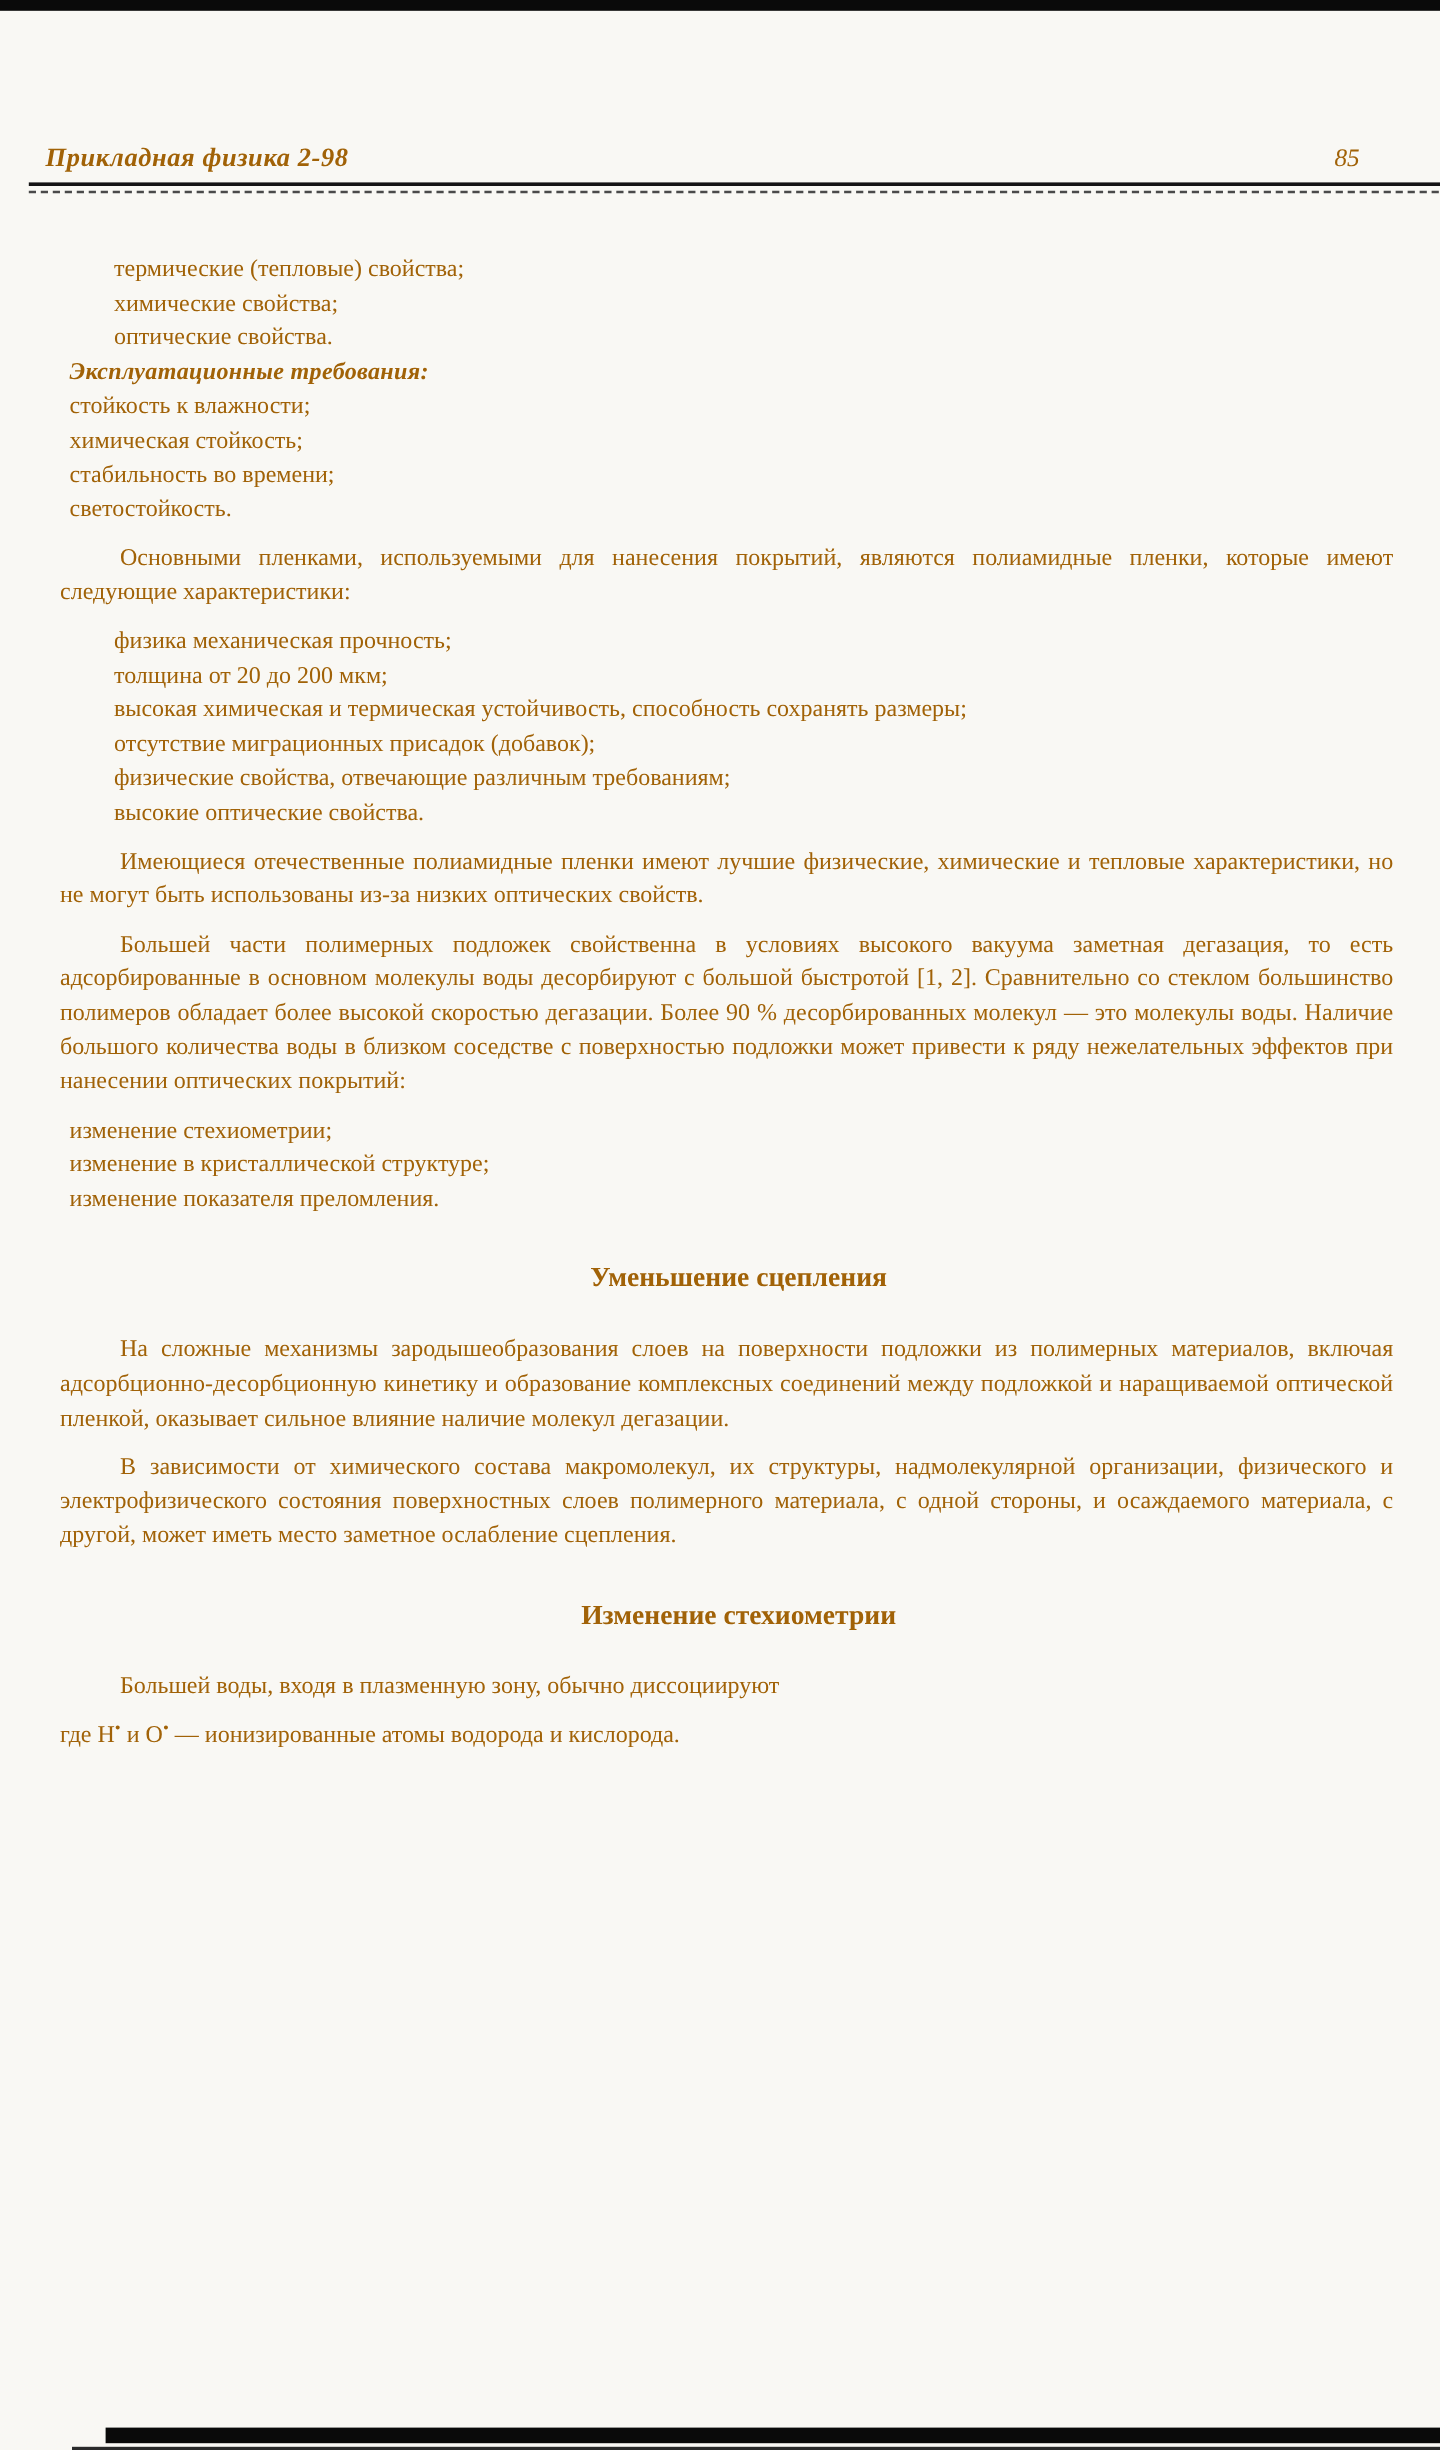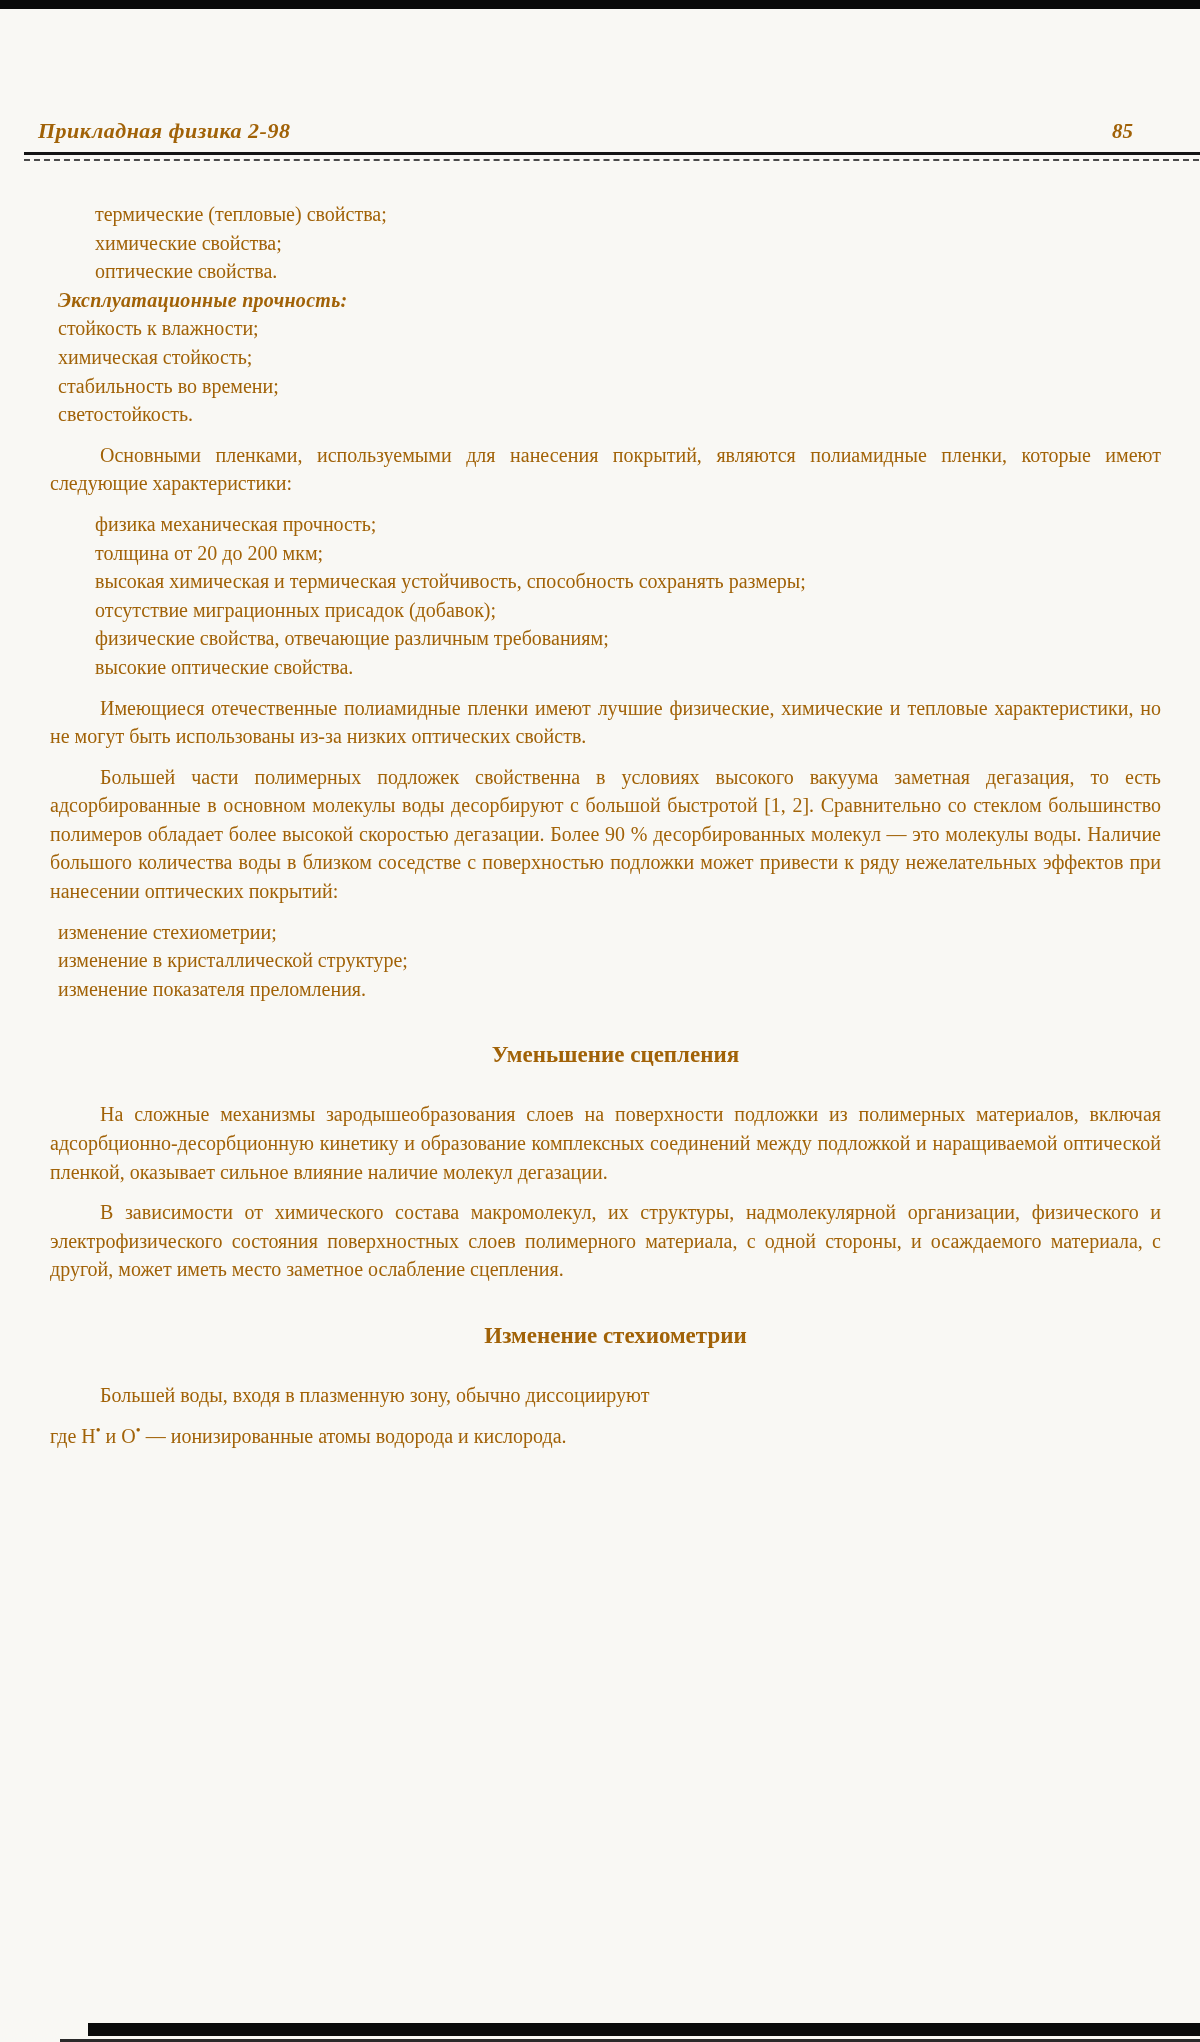--- a/index.html
+++ b/index.html
@@ -40,38 +40,38 @@
     top: 118px;
     left: 38px;
     right: 68px;
     display: flex;
     justify-content: space-between;
     align-items: baseline;
     font-style: italic;
     font-size: 22px;
   }
   .journal-title { font-weight: bold; letter-spacing: 0.5px; }
-  .page-number { font-weight: bold; font-size: 21px; padding-right: 40px; }
+  .page-number { font-weight: normal; font-size: 21px; padding-right: 40px; }
   .header-rule {
     position: absolute;
     top: 152px;
     left: 24px;
     right: 22px;
     border-top: 3px solid #141414;
   }
   .header-rule-dashed {
     position: absolute;
     top: 159px;
     left: 24px;
     right: 22px;
     border-top: 2px dashed #4a4a4a;
   }
   .content {
     position: absolute;
-    top: 200px;
+    top: 210px;
     left: 38px;
     right: 68px;
     font-size: 20px;
     line-height: 1.43;
     text-align: justify;
   }
   .block { margin: 0; }
   .indent-a { text-indent: 20px; }
   .indent-b { text-indent: 57px; }
   .para { margin: 12px; text-indent: 50px; }
@@ -110,21 +110,21 @@
     <span class="journal-title">Прикладная физика 2-98</span>
     <span class="page-number">85</span>
   </div>
   <div class="header-rule"></div>
   <div class="header-rule-dashed"></div>
 
   <div class="content" id="content">
       <div class="block indent-b">термические (тепловые) свойства;</div>
       <div class="block indent-b">химические свойства;</div>
       <div class="block indent-b">оптические свойства.</div>
-      <div class="block subheading indent-a">Эксплуатационные прочность:</div>
+      <div class="block subheading indent-a">Эксплуатационные требования:</div>
       <div class="block indent-a">стойкость к влажности;</div>
       <div class="block indent-a">химическая стойкость;</div>
       <div class="block indent-a">стабильность во времени;</div>
       <div class="block indent-a">светостойкость.</div>
       <div class="para">Основными пленками, используемыми для нанесения покрытий, являются полиамидные пленки, которые имеют следующие характеристики:</div>
       <div class="block indent-b">физика механическая прочность;</div>
       <div class="block indent-b">толщина от 20 до 200 мкм;</div>
       <div class="block indent-b">высокая химическая и термическая устойчивость, способность сохранять размеры;</div>
       <div class="block indent-b">отсутствие миграционных присадок (добавок);</div>
       <div class="block indent-b">физические свойства, отвечающие различным требованиям;</div>

